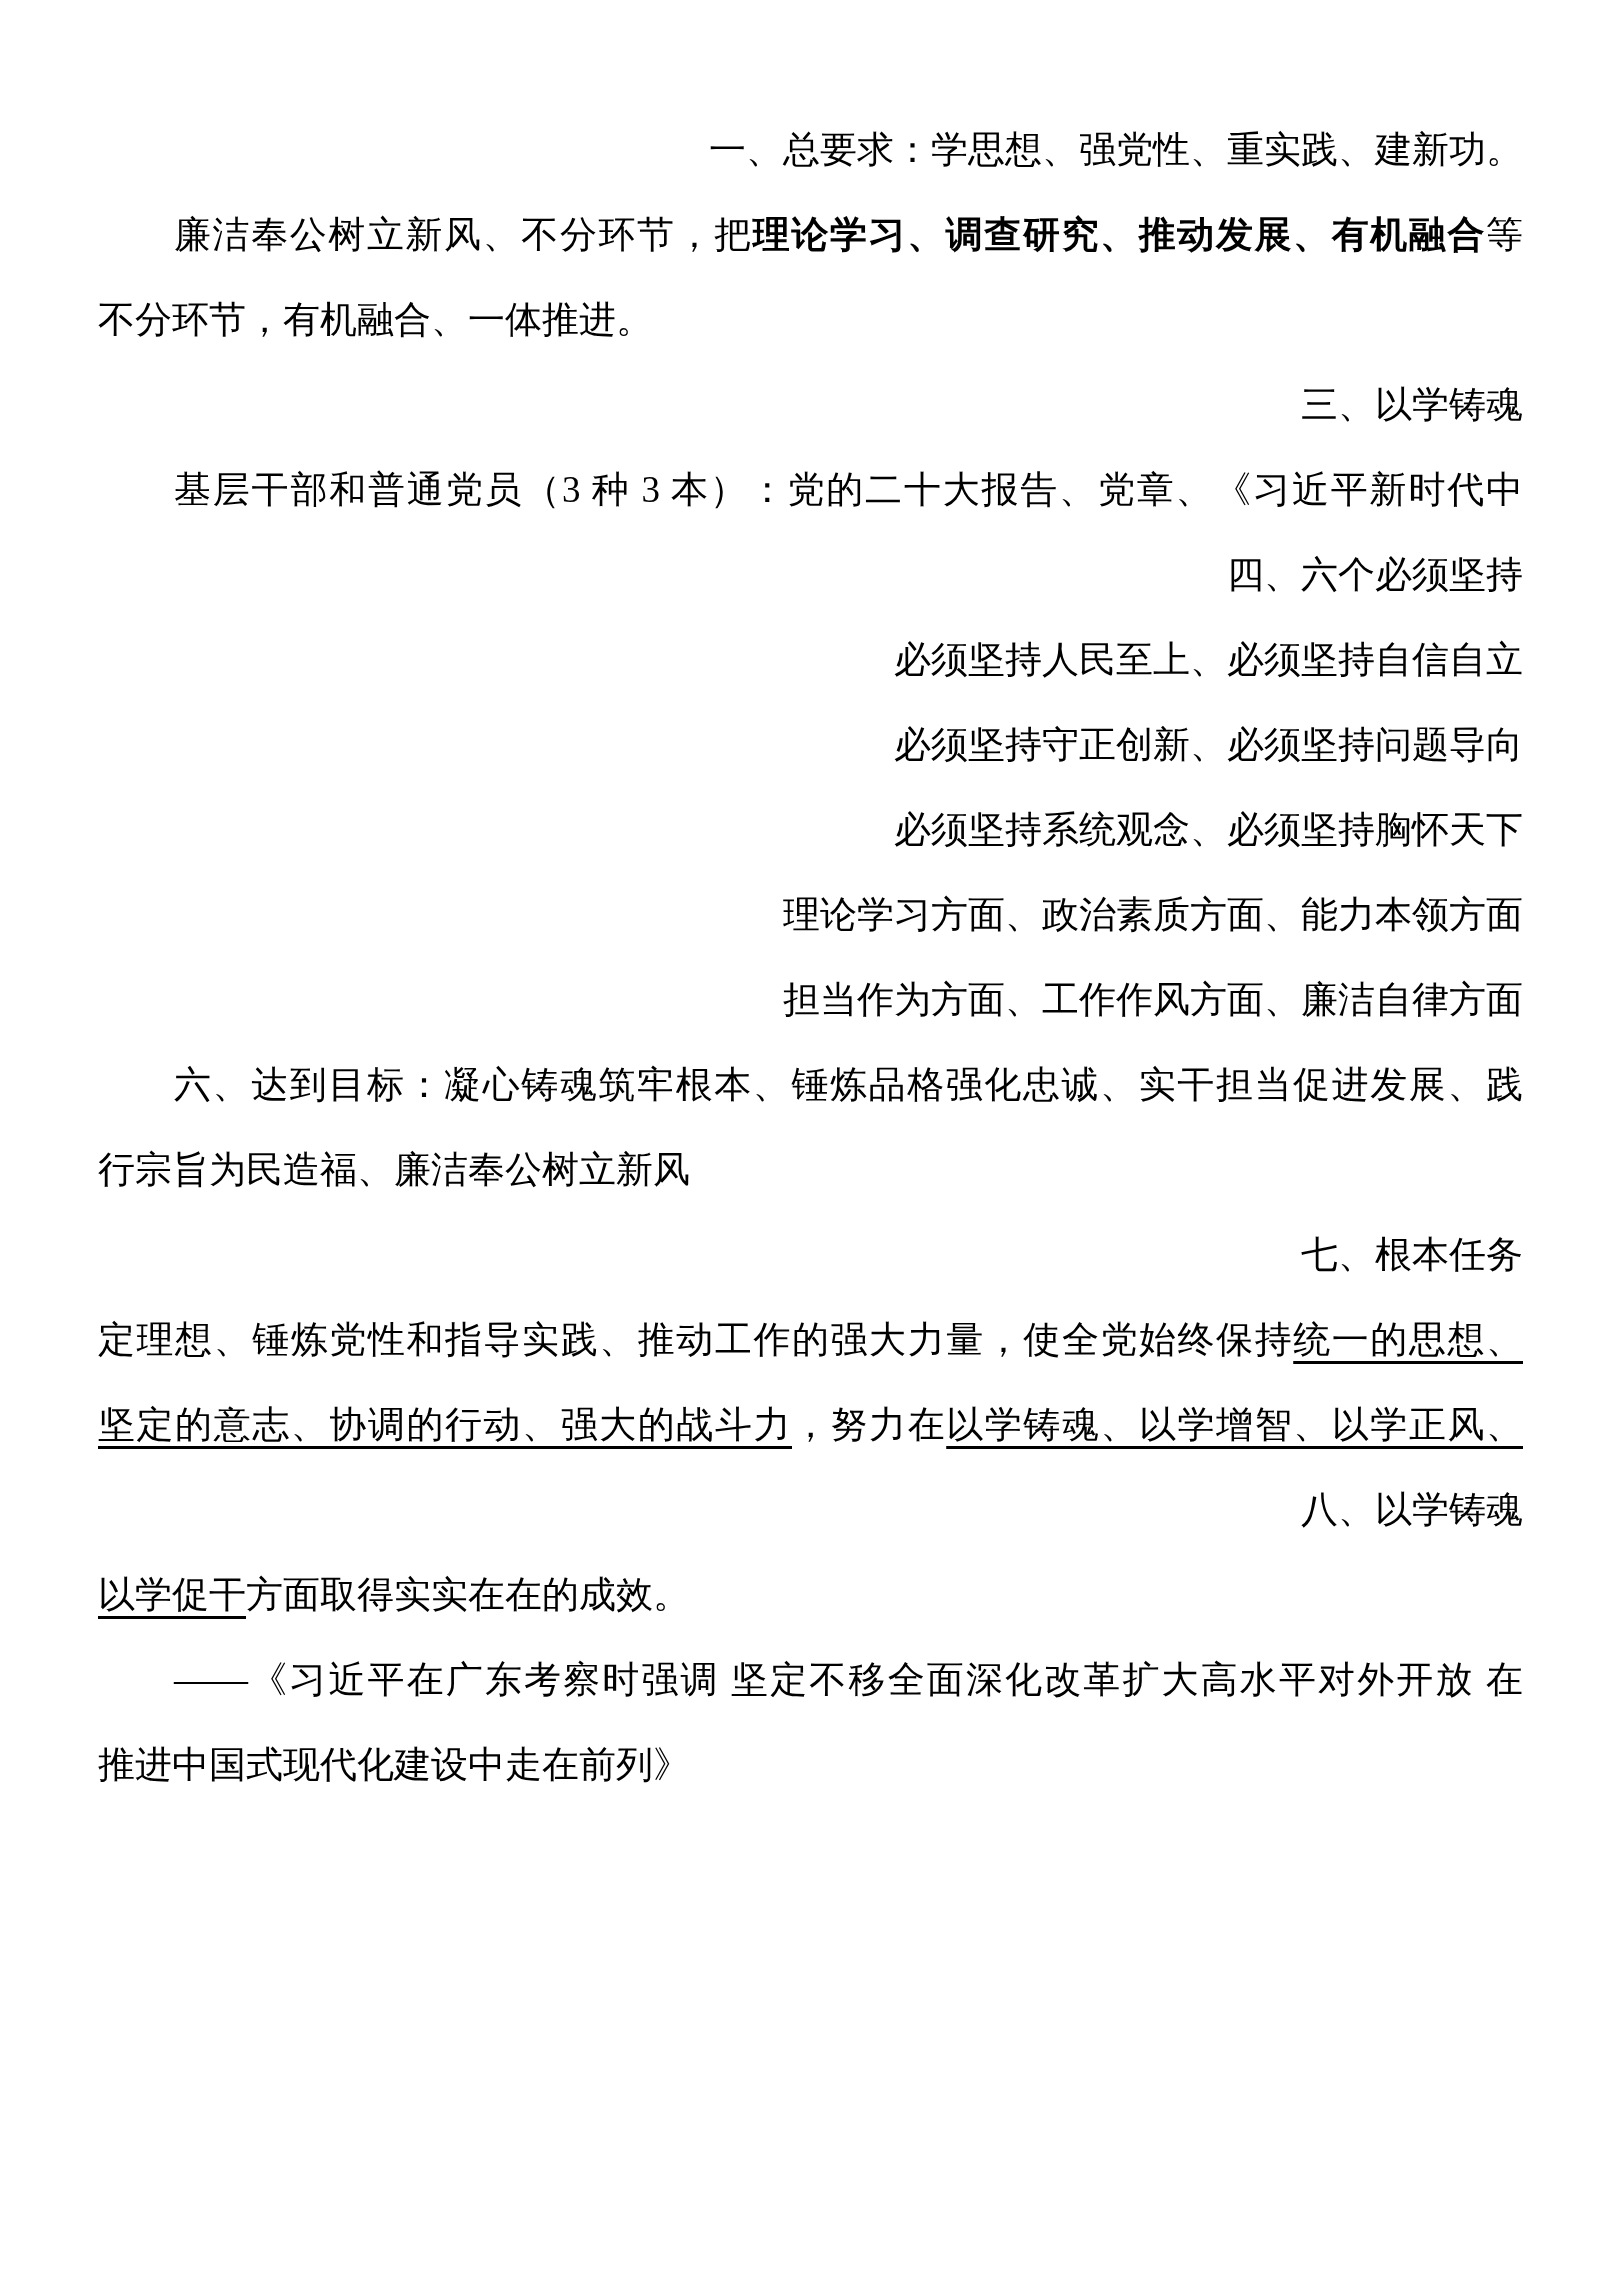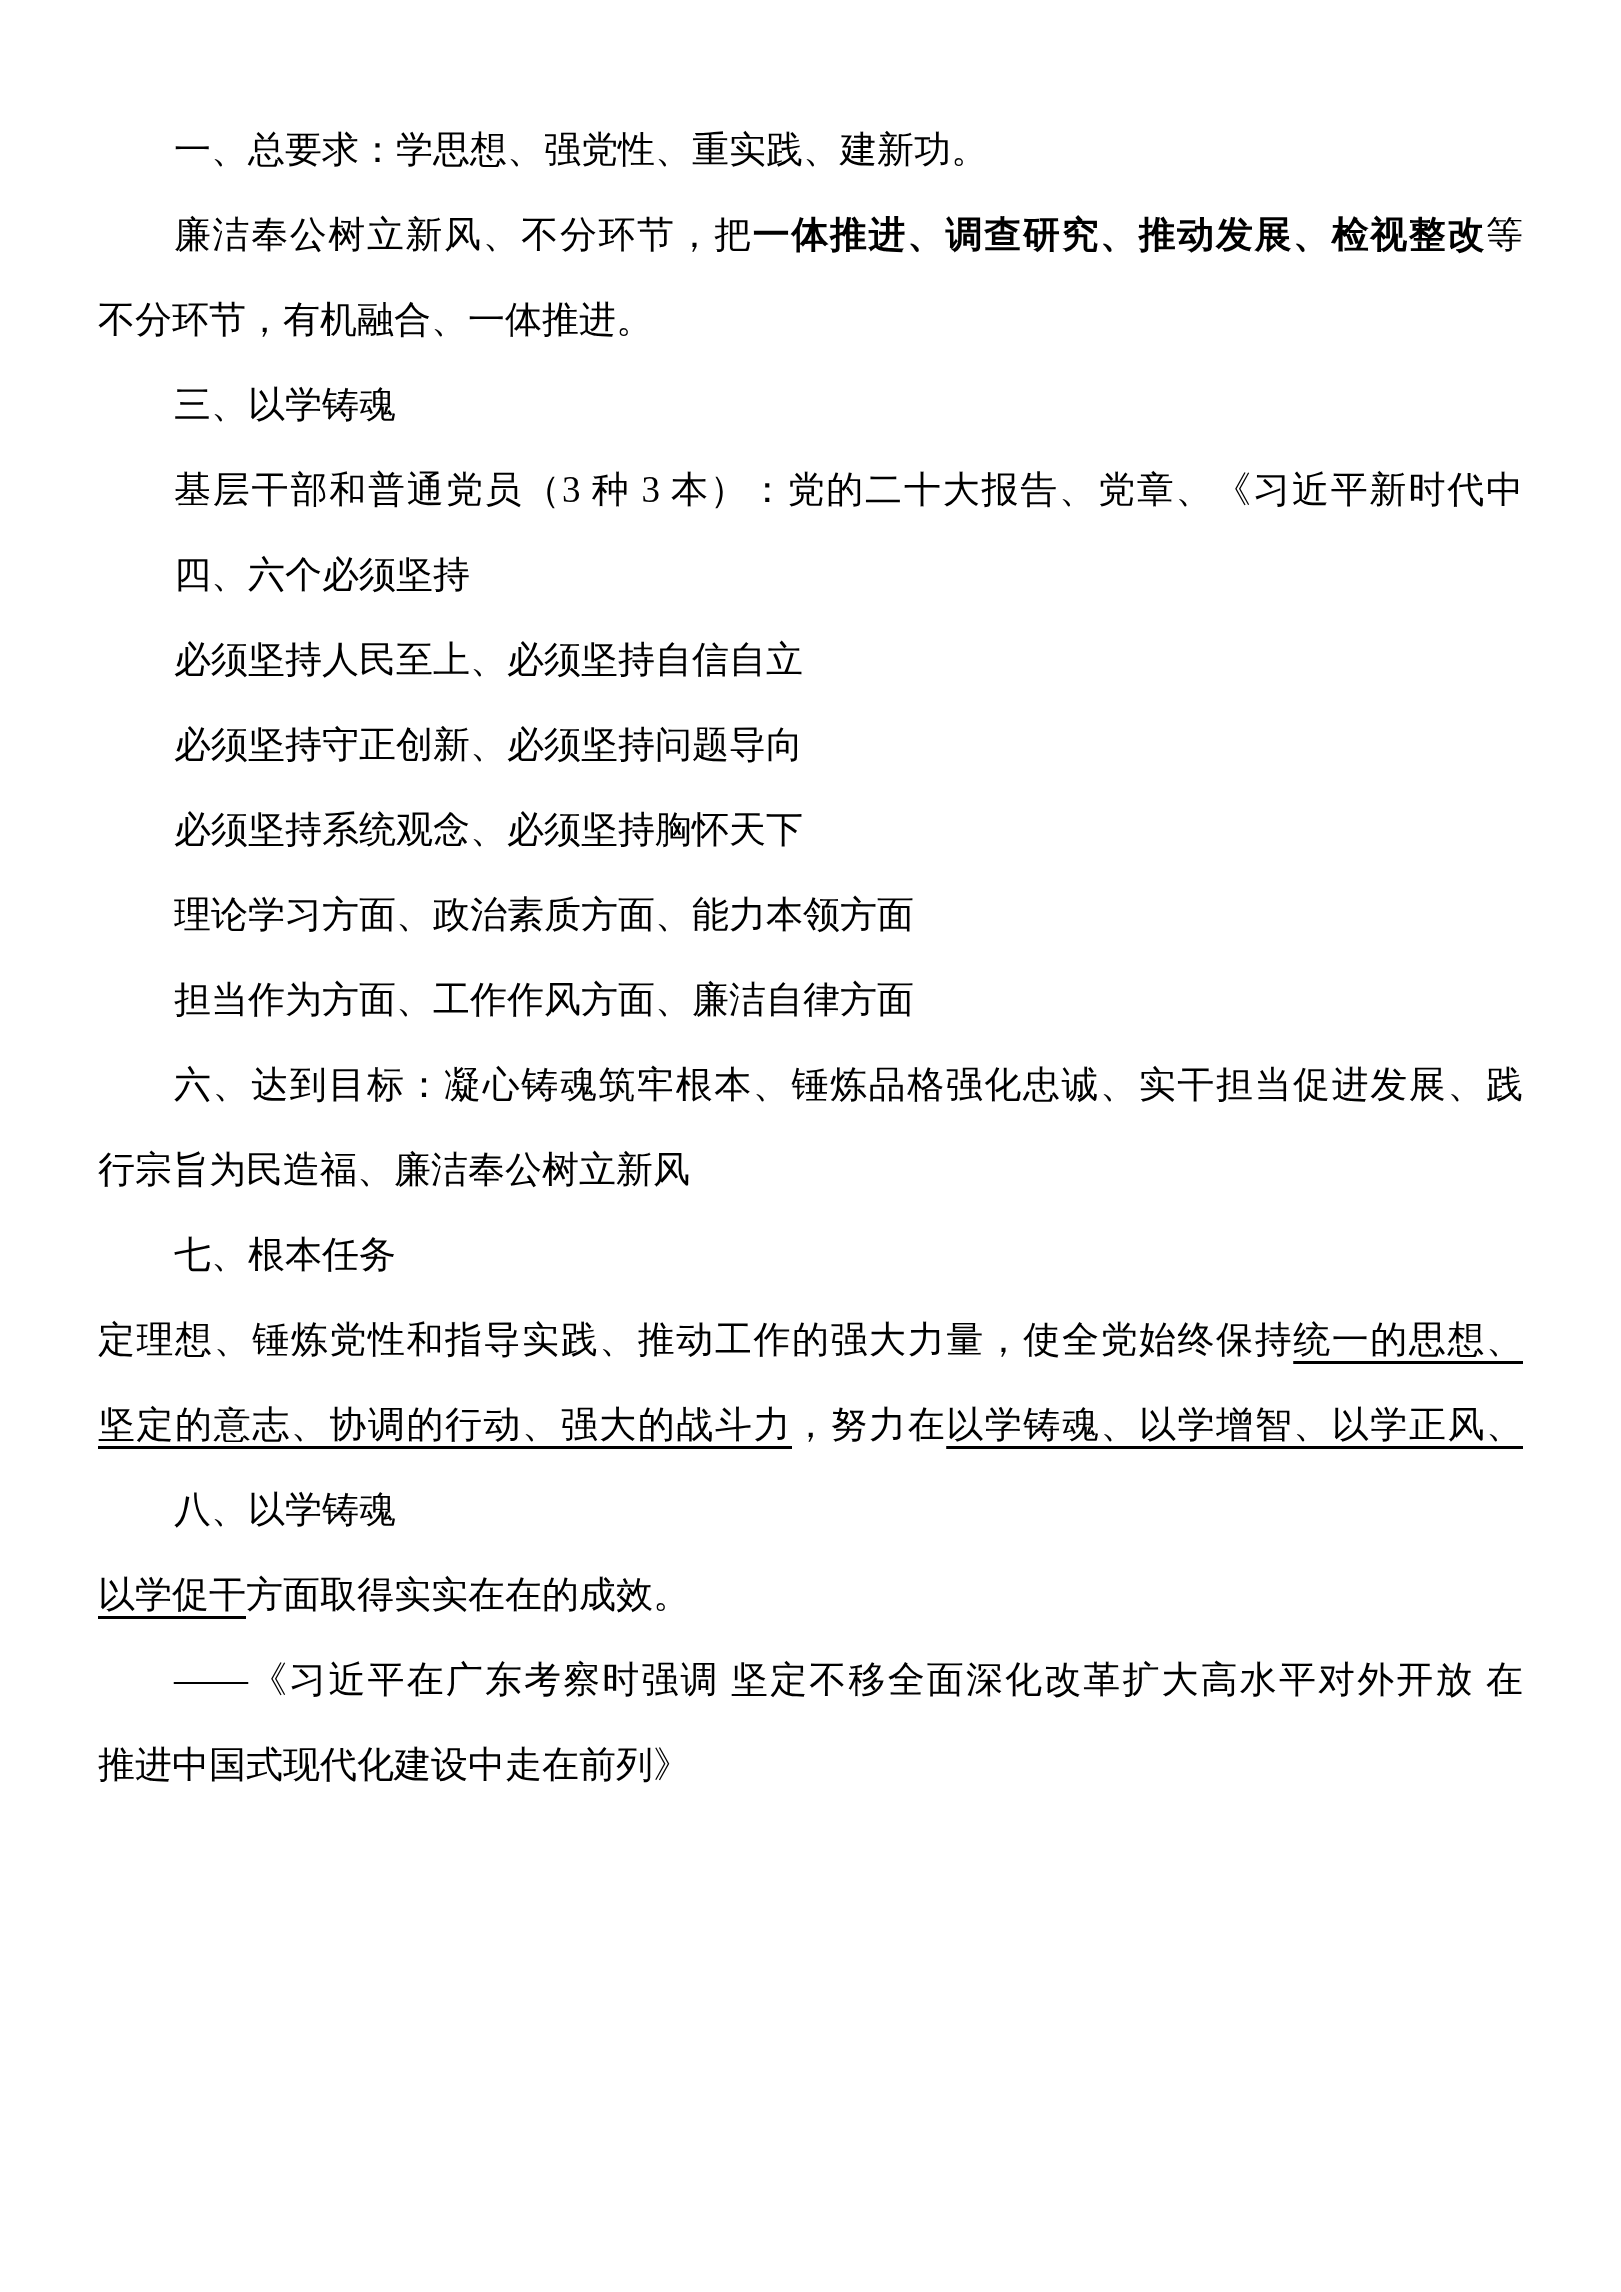--- a/index.html
+++ b/index.html
@@ -20,21 +20,21 @@
     width: 1425px;
   }
   .line {
     height: 85px;
     line-height: 85px;
     font-size: 37px;
     overflow: hidden;
     white-space: pre-wrap;
     text-align: left;
   }
-  .line.indent { padding-left: 76px; }
+  .line.indent { padding-left: 76px; text-align: right; }
   .line.fill {
     text-align: justify;
     text-align-last: justify;
     text-justify: inter-character;
   }
   .seg-b {
     font-weight: bold;
     font-family: "Liberation Sans", "DejaVu Sans", sans-serif;
   }
   .seg-u {
@@ -43,21 +43,21 @@
     text-underline-offset: 8.8px;
     text-decoration-color: #000000;
   }
 </style>
 </head>
 <body>
 
 <div class="page">
   <div class="doc">
       <div class="line indent"><span class="">一、总要求：学思想、强党性、重实践、建新功。</span></div>
-      <div class="line indent fill"><span class="">廉洁奉公树立新风、不分环节，把</span><span class="seg-b ">一体推进、调查研究、推动发展、检视整改</span><span class="">等</span></div>
+      <div class="line indent fill"><span class="">廉洁奉公树立新风、不分环节，把</span><span class="seg-b ">理论学习、调查研究、推动发展、有机融合</span><span class="">等</span></div>
       <div class="line"><span class="">不分环节，有机融合、一体推进。</span></div>
       <div class="line indent"><span class="">三、以学铸魂</span></div>
       <div class="line indent fill"><span class="">基层干部和普通党员（3 种 3 本）：党的二十大报告、党章、《习近平新时代中</span></div>
       <div class="line indent"><span class="">四、六个必须坚持</span></div>
       <div class="line indent"><span class="">必须坚持人民至上、必须坚持自信自立</span></div>
       <div class="line indent"><span class="">必须坚持守正创新、必须坚持问题导向</span></div>
       <div class="line indent"><span class="">必须坚持系统观念、必须坚持胸怀天下</span></div>
       <div class="line indent"><span class="">理论学习方面、政治素质方面、能力本领方面</span></div>
       <div class="line indent"><span class="">担当作为方面、工作作风方面、廉洁自律方面</span></div>
       <div class="line indent fill"><span class="">六、达到目标：凝心铸魂筑牢根本、锤炼品格强化忠诚、实干担当促进发展、践</span></div>

